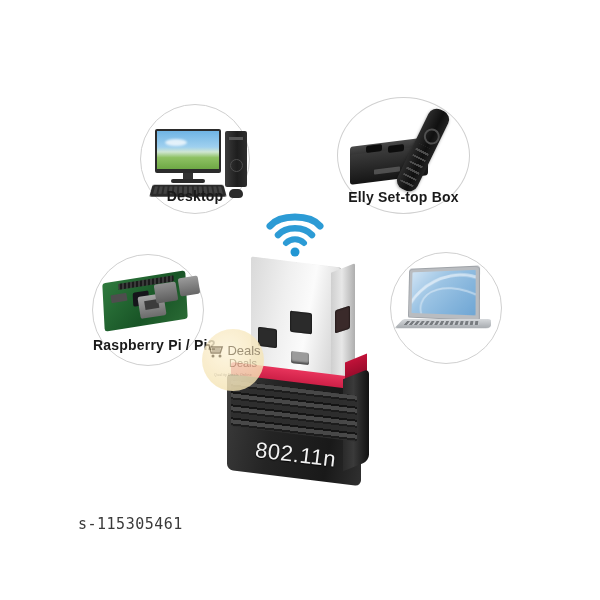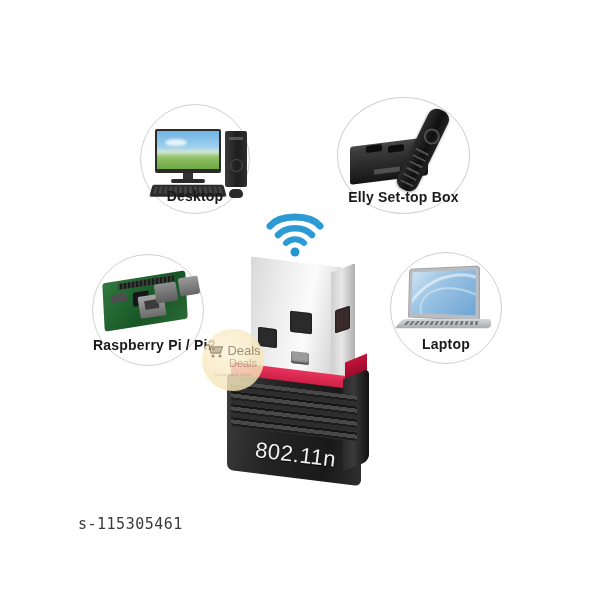--- a/index.html
+++ b/index.html
@@ -505,21 +505,20 @@
 
   <div class="device-circle" style="left:390px; top:252px; width:112px; height:112px;">
     <div class="device-art">
       <div class="lt-lid">
         <div class="lt-screen"></div>
       </div>
       <div class="lt-base">
         <div class="lt-keys"></div>
       </div>
     </div>
-    <div class="device-label" style="bottom:11px;">Laptop</div>
   </div>
 
   <div class="wifi-icon">
     <svg viewBox="0 0 66 52" width="66" height="52" aria-hidden="true">
       <g fill="none" stroke="#2196d3" stroke-linecap="round">
         <path d="M8 18 C18 6, 48 6, 58 18" stroke-width="7" opacity="0.95"></path>
         <path d="M16 27 C24 18, 42 18, 50 27" stroke-width="6.5" opacity="0.95"></path>
         <path d="M24 35 C29 30, 37 30, 42 35" stroke-width="6" opacity="0.95"></path>
       </g>
       <circle cx="33" cy="44" r="4.5" fill="#2196d3"></circle>

